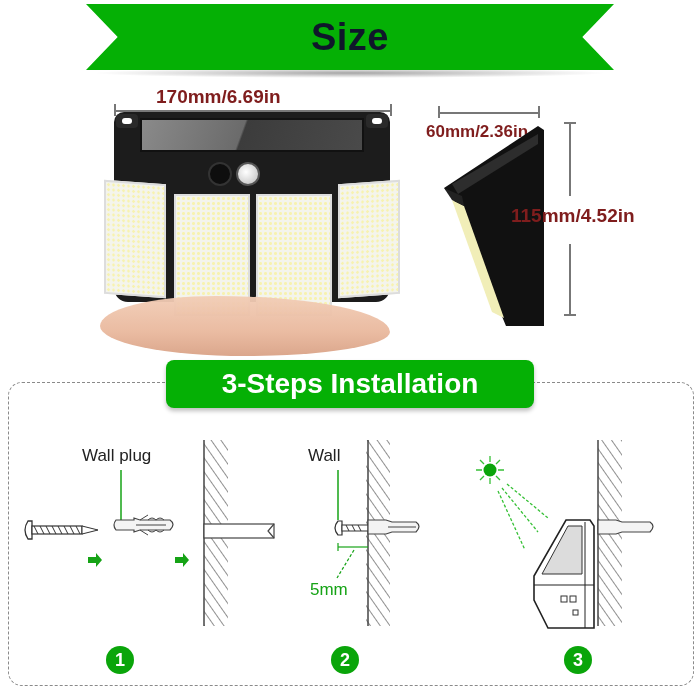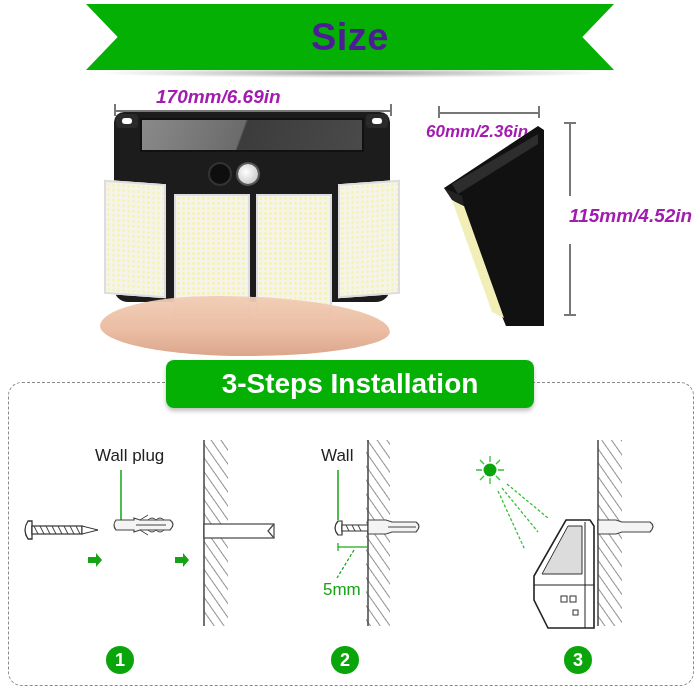--- a/index.html
+++ b/index.html
@@ -11,25 +11,25 @@
     position: absolute; left: 92px; top: 68px; width: 516px; height: 10px;
     background: radial-gradient(ellipse at center, rgba(0,0,0,0.35) 0%, rgba(0,0,0,0) 70%);
   }
   .size-banner {
     position: absolute; left: 86px; top: 4px; width: 528px; height: 66px;
     background: #05b005;
     clip-path: polygon(0 0, 100% 0, 94% 50%, 100% 100%, 0 100%, 6% 50%);
     display: flex; align-items: center; justify-content: center;
   }
   .size-banner-text {
-    color: #4c1d95; font-weight: bold; font-size: 38px; letter-spacing: 0.5px;
-  }
-
-  
-  .dim-label { position: absolute; font-weight: bold; color: #a21caf; white-space: nowrap; font-style: italic; }
+    color: #0f172a; font-weight: bold; font-size: 38px; letter-spacing: 0.5px;
+  }
+
+  
+  .dim-label { position: absolute; font-weight: bold; color: #7f1d1d; white-space: nowrap; }
   .dim-line-h { position: absolute; height: 2px; background: #777; }
   .dim-line-v { position: absolute; width: 2px; background: #777; }
   .tick-v { position: absolute; width: 2px; height: 12px; background: #777; }
   .tick-h { position: absolute; width: 12px; height: 2px; background: #777; }
 
   
   .light-front { position: absolute; left: 100px; top: 112px; width: 304px; height: 192px; }
   .lf-body {
     position: absolute; left: 14px; top: 0; width: 276px; height: 190px;
     background: #1c1c1c; border-radius: 10px 10px 14px 14px;
@@ -65,21 +65,21 @@
     border: 1.5px dashed #8a8a8a; border-radius: 14px;
   }
   .install-title {
     position: absolute; left: 166px; top: 360px; width: 368px; height: 48px;
     background: #05b005; border-radius: 8px;
     display: flex; align-items: center; justify-content: center;
     box-shadow: 0 3px 4px rgba(0,0,0,0.25);
   }
   .install-title-text { color: #fff; font-weight: bold; font-size: 28px; }
 
-  .step-label { position: absolute; font-size: 17px; color: #222; margin-left: 13px; }
+  .step-label { position: absolute; font-size: 17px; color: #222; }
   .step-label.green { color: #16a316; }
   .step-num {
     position: absolute; width: 28px; height: 28px; border-radius: 50%;
     background: #0aa50a; color: #fff; font-weight: bold; font-size: 18px;
     display: flex; align-items: center; justify-content: center;
   }
   svg.layer { position: absolute; left: 0; top: 0; }
 </style>
 </head>
 <body>
@@ -117,21 +117,21 @@
   <polygon points="0,62 94,0 100,4 100,200 62,200 8,70" fill="#111"></polygon>
   <polygon points="8,58 94,8 94,18 14,68" fill="#2d2d2d"></polygon>
   <polygon points="8,74 20,80 60,192 48,186" fill="#f1eeb8"></polygon>
   <polygon points="0,62 8,74 20,80 18,70" fill="#222"></polygon>
 </svg>
 
 <div class="dim-line-v" style="left:569px; top:122px; height:74px;"></div>
 <div class="dim-line-v" style="left:569px; top:244px; height:72px;"></div>
 <div class="tick-h" style="left:564px; top:122px;"></div>
 <div class="tick-h" style="left:564px; top:314px;"></div>
-<span class="dim-label" style="left:569px; top:205px; font-size:19px;">115mm/4.52in</span>
+<span class="dim-label" style="left:511px; top:205px; font-size:19px;">115mm/4.52in</span>
 
 <div class="install-box"></div>
 <div class="install-title">
   <span class="install-title-text">3-Steps Installation</span>
 </div>
 
 <span class="step-label" style="left:82px; top:446px;">Wall plug</span>
 <span class="step-label" style="left:308px; top:446px;">Wall</span>
 <span class="step-label green" style="left:310px; top:580px;text-align:right;">5mm</span>
 

